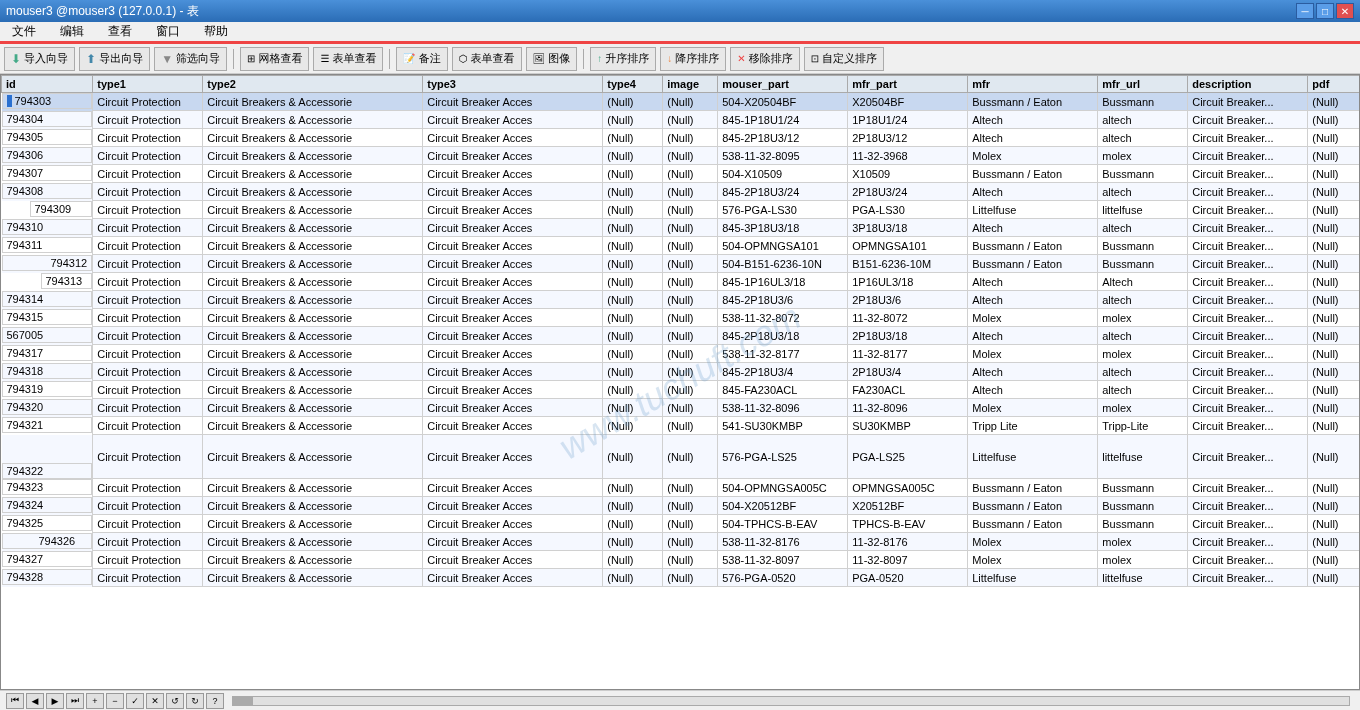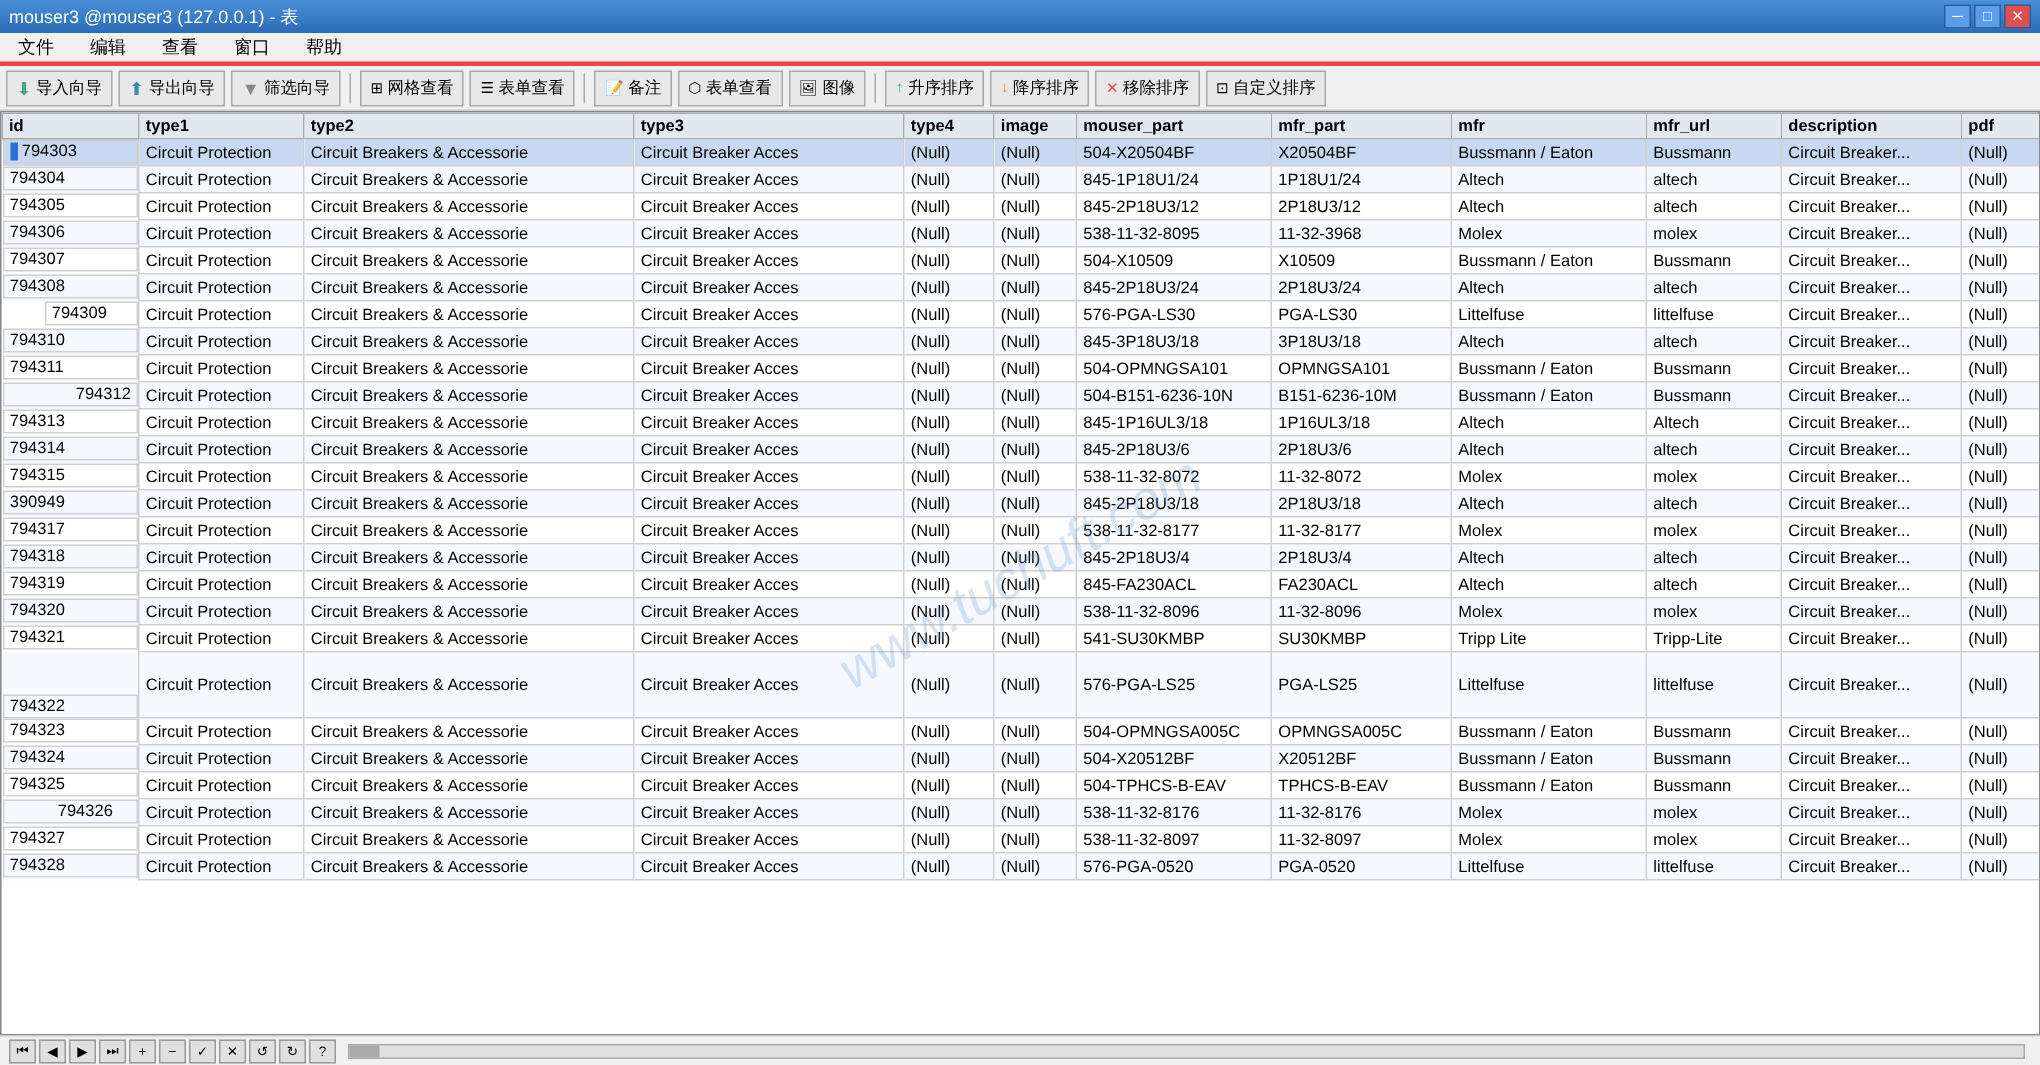--- a/index.html
+++ b/index.html
@@ -400,21 +400,21 @@
           <td>(Null)</td>
           <td>504-B151-6236-10N</td>
           <td>B151-6236-10M</td>
           <td>Bussmann / Eaton</td>
           <td>Bussmann</td>
           <td>Circuit Breaker...</td>
           <td>(Null)</td>
           <td>0</td>
         </tr>
         <tr>
-          <td style="display: flex; align-items: center; gap: 3px;">794313</td>
+          <td style="display: flex; align-items: center; gap: 3px; margin-left: 39px;">794313</td>
           <td>Circuit Protection</td>
           <td>Circuit Breakers &amp; Accessorie</td>
           <td>Circuit Breaker Acces</td>
           <td>(Null)</td>
           <td>(Null)</td>
           <td>845-1P16UL3/18</td>
           <td>1P16UL3/18</td>
           <td>Altech</td>
           <td>Altech</td>
           <td>Circuit Breaker...</td>
@@ -445,21 +445,21 @@
           <td>(Null)</td>
           <td>538-11-32-8072</td>
           <td>11-32-8072</td>
           <td>Molex</td>
           <td>molex</td>
           <td>Circuit Breaker...</td>
           <td>(Null)</td>
           <td>0</td>
         </tr>
         <tr>
-          <td style="display: flex; align-items: center; gap: 3px;">390949</td>
+          <td style="display: flex; align-items: center; gap: 3px;">567005</td>
           <td>Circuit Protection</td>
           <td>Circuit Breakers &amp; Accessorie</td>
           <td>Circuit Breaker Acces</td>
           <td>(Null)</td>
           <td>(Null)</td>
           <td>845-2P18U3/18</td>
           <td>2P18U3/18</td>
           <td>Altech</td>
           <td>altech</td>
           <td>Circuit Breaker...</td>

